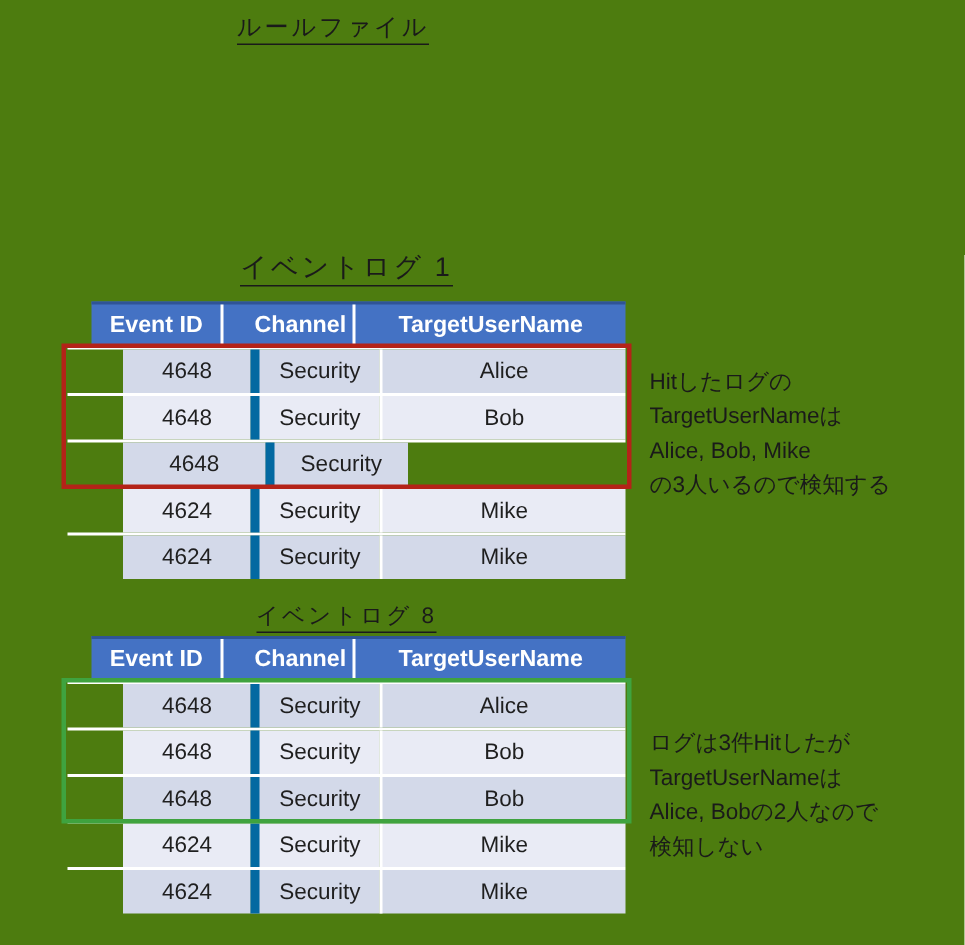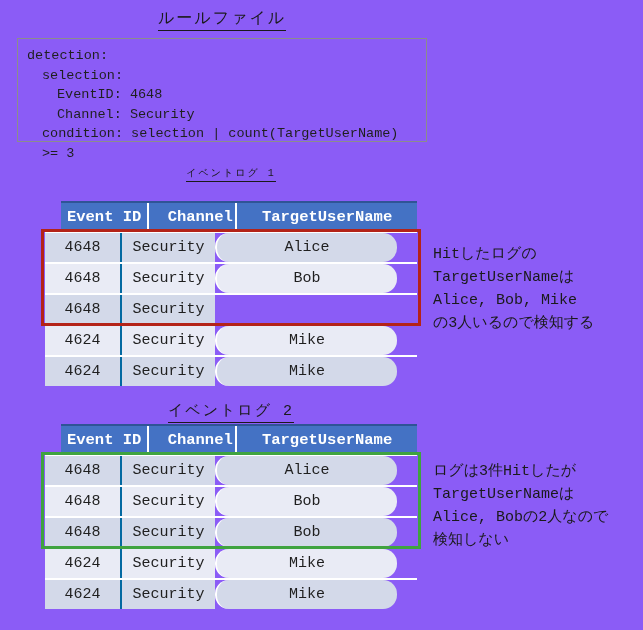--- a/index.html
+++ b/index.html
@@ -1,35 +1,35 @@
 <!DOCTYPE html>
 <html style="--header-bg: #4472C4; --header-top: #2F5496; --row-dark: #D3D9E9; --row-light: #E9EBF5; --box-border: #8C8C8C;"><head>
 <meta charset="utf-8">
 <style>
   html,body{margin:0;padding:0;background:#ffffff;}
   .page{
-    position:relative;width:643px;height:630px;background:#8b5cf6;overflow:hidden;
-    font-family:Liberation Mono, monospace;color:#1a1a1a;
+    position:relative;width:643px;height:630px;background:#4d7c0f;overflow:hidden;
+    font-family:Liberation Sans, sans-serif;color:#1a1a1a;
   }
   .sec-title{
     position:absolute;margin:0;font-size:16px;font-weight:normal;text-align:center;
     letter-spacing:2px;color:#1a1a1a;
   }
   .sec-title span{border-bottom:1.5px solid #1a1a1a;padding-bottom:2px;}
   .rule-title{top:8px;left:17px;width:410px;}
   .code-box{
     position:absolute;top:38px;left:17px;width:410px;height:104px;
     box-sizing:border-box;border:1px solid var(--box-border);
     padding:7px 8px 0 9px;font-size:13.5px;line-height:19.5px;color:#1f1f1f;
   }
   .code-line.ind-0{padding-left:0;}
   .code-line.ind-1{padding-left:15px;}
   .code-line.ind-2{padding-left:30px;}
 
-  .log-title-1{top:166px;left:45px;width:372px;font-size:10px;}
+  .log-title-1{top:166px;left:45px;width:372px;font-size:18px;}
   .log-title-2{top:401px;left:45px;width:372px;font-size:15px;}
 
   .evt-table{position:absolute;left:45px;width:372px;}
   .evt-table-1{top:201px;}
   .evt-table-2{top:424px;}
 
   .thead{
     display:flex;height:30px;background:var(--header-bg);
     border-top:2px solid var(--header-top);box-sizing:border-box;margin-left:16px;
   }
@@ -41,52 +41,45 @@
   .th:nth-child(2){width:95px;border-left:2px solid #ffffff;padding-left:16px;}
   .th:nth-child(3){width:200px;border-left:2px solid #ffffff;}
 
   .tr{display:flex;height:31px;border-top:2px solid #ffffff;box-sizing:border-box;}
   .tr.dark .td{background:var(--row-dark);}
   .tr.light .td{background:var(--row-light);}
   .td{
     display:flex;align-items:center;justify-content:center;
     font-size:15px;color:#1f1f1f;box-sizing:border-box;
   }
-  .td:nth-child(1){width:75px;}
-  .td:nth-child(2){width:95px;border-left:2px solid #0369a1;}
-  .td:nth-child(3){width:182px;border-left:2px solid #ffffff;border-radius:14px;}
+  .td:nth-child(1){width:95px;margin-left:37px;}
+  .td:nth-child(2){width:95px;border-left:6px solid #0369a1;}
+  .td:nth-child(3){width:182px;border-left:2px solid #ffffff;}
 
   .hl-box{
     position:absolute;left:-4px;right:-4px;top:28px;height:97px;
     border:3px solid transparent;box-sizing:border-box;pointer-events:none;
   }
 
   .annotation{
     position:absolute;left:433px;width:205px;font-size:15px;line-height:23px;
     white-space:pre-line;color:#1a1a1a;
   }
   .annotation-1{top:243px;}
-  .annotation-2{top:460px;}
+  .annotation-2{top:484px;}
 </style>
 </head>
 <body>
 
 <div class="page">
 
   <h1 class="sec-title rule-title">
     <span>ルールファイル</span>
   </h1>
 
-  <div class="code-box" id="rule-lines">
-      <div class="code-line ind-0">detection:</div>
-      <div class="code-line ind-1">selection:</div>
-      <div class="code-line ind-2">EventID: 4648</div>
-      <div class="code-line ind-2">Channel: Security</div>
-      <div class="code-line ind-1">condition: selection | count(TargetUserName) &gt;= 3</div>
-    </div>
 
   <h2 class="sec-title log-title-1">
     <span>イベントログ 1</span>
   </h2>
   <div class="evt-table evt-table-1">
     <div class="thead" id="thead-0">
         <div class="th">Event ID</div>
         <div class="th">Channel</div>
         <div class="th">TargetUserName</div>
       </div>
@@ -117,21 +110,21 @@
         </div>
       </div>
     <div class="hl-box" id="hl-0" style="border-color: rgb(180, 35, 24);"></div>
   </div>
   <div class="annotation annotation-1" id="anno-0">Hitしたログの
 TargetUserNameは
 Alice, Bob, Mike
 の3人いるので検知する</div>
 
   <h2 class="sec-title log-title-2">
-    <span>イベントログ 2</span>
+    <span>イベントログ 8</span>
   </h2>
   <div class="evt-table evt-table-2">
     <div class="thead" id="thead-1">
         <div class="th">Event ID</div>
         <div class="th">Channel</div>
         <div class="th">TargetUserName</div>
       </div>
     <div id="tbody-1">
         <div class="tr dark">
           <div class="td">4648</div>

